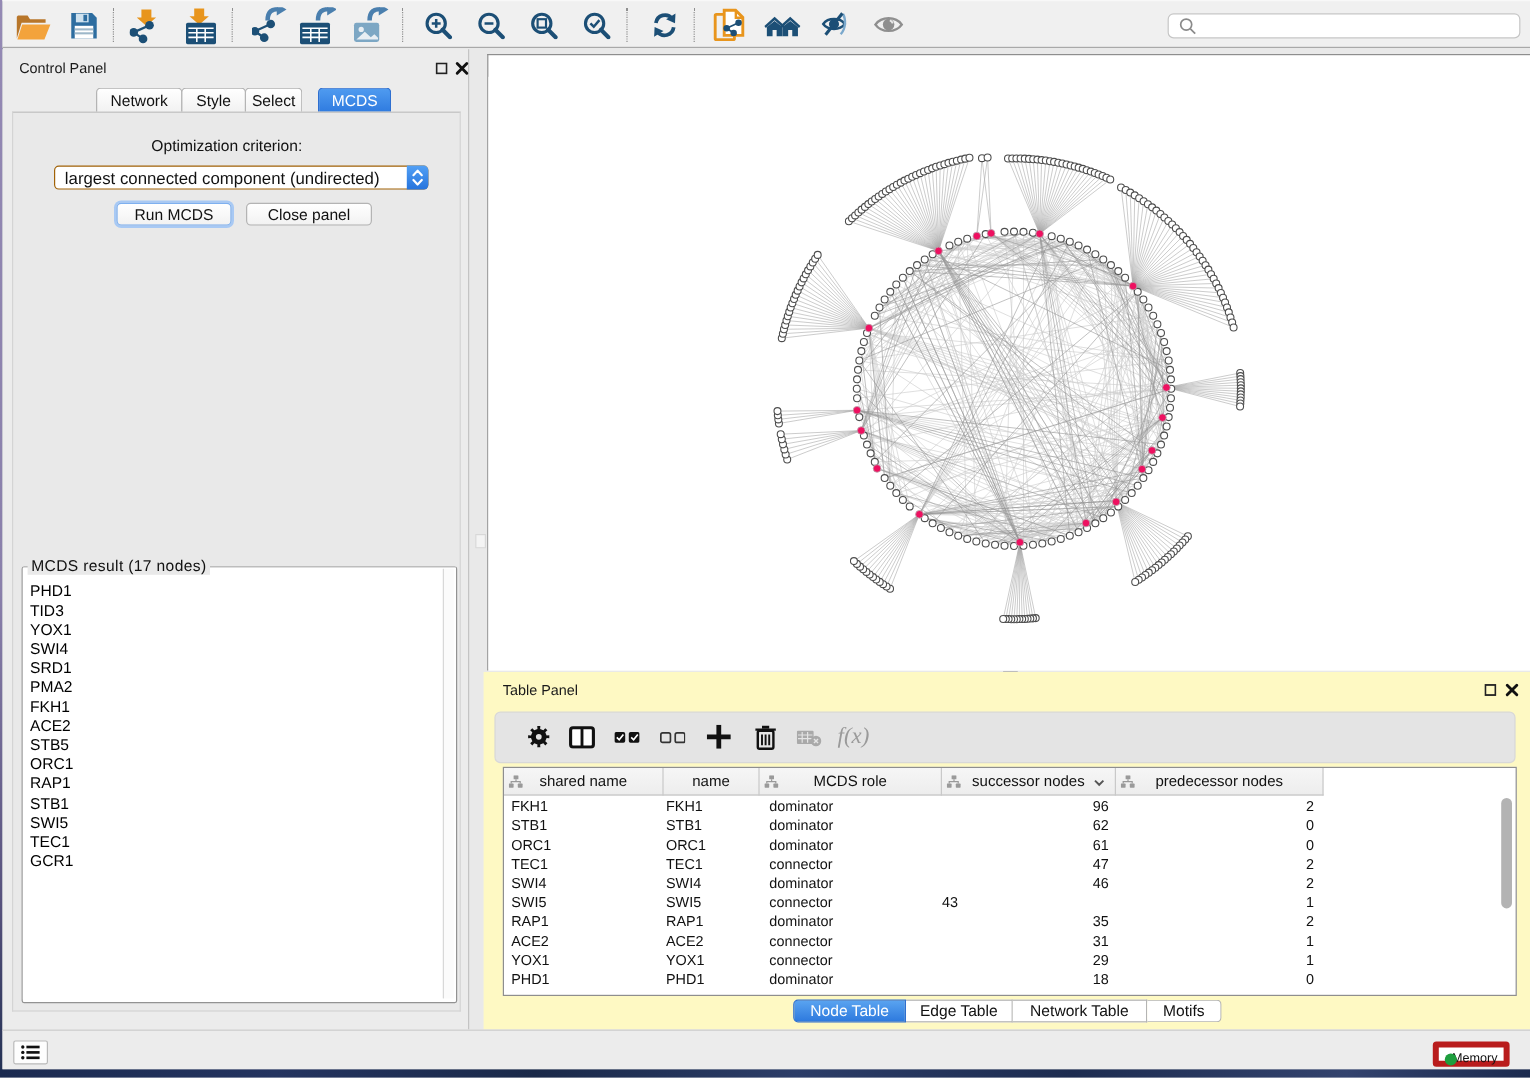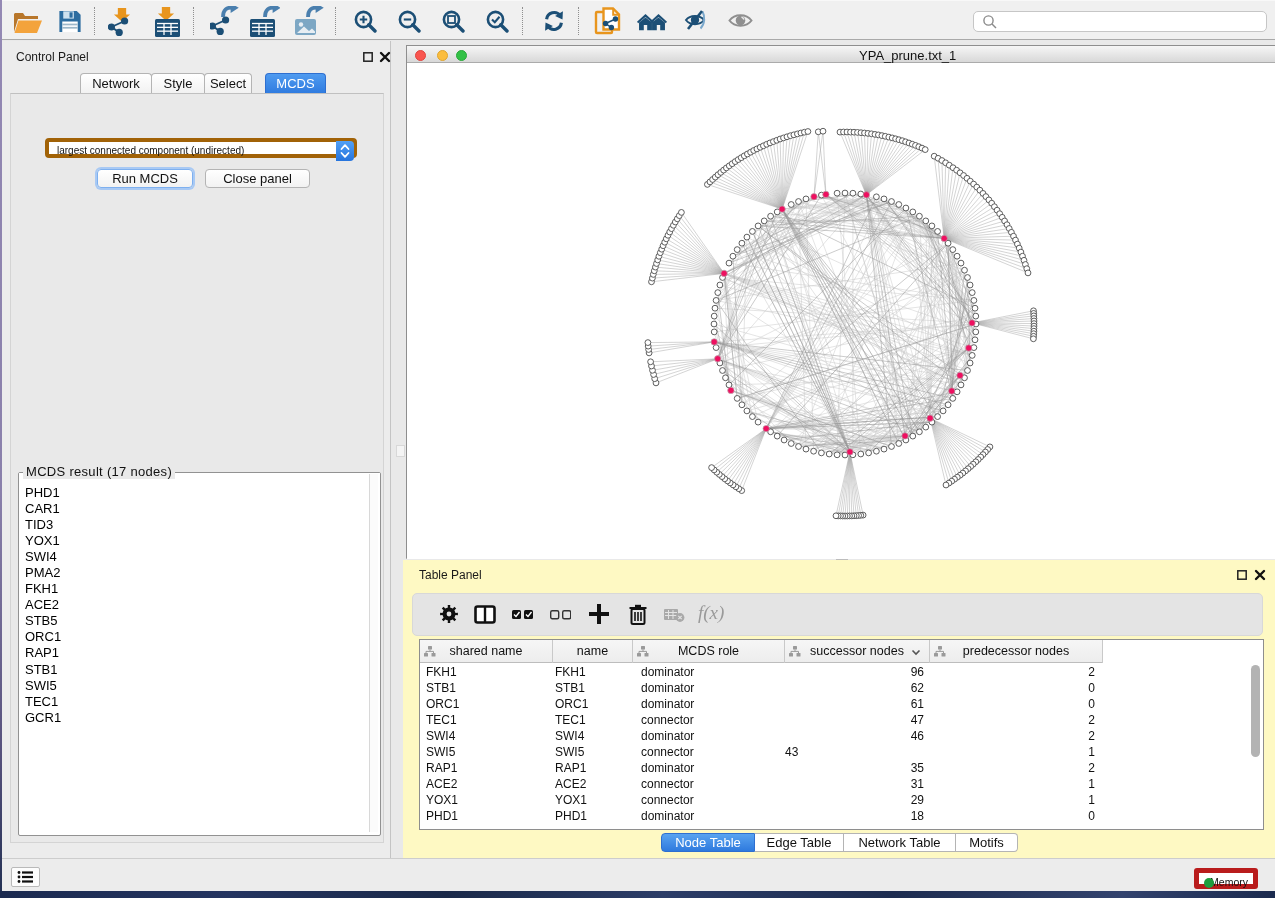--- a/index.html
+++ b/index.html
@@ -15,21 +15,21 @@
 .ticon { position:absolute; top:0; }
 #searchbox { position:absolute; left:971px; top:10px; width:294px; height:21px; background:#fff; border:1px solid #c6c6c6; border-radius:5px; }
 
 #cpanel { left:2px; top:41px; width:389px; height:817px; background:#ececec; border-right:1px solid #c4c4c4; }
 .ptitle { font-size:12px; color:#1a1a1a; }
 .tab { position:absolute; top:32px; height:21px; background:linear-gradient(180deg,#ffffff,#f1f1f1); border:1px solid #b4b4b4; border-bottom:none; border-radius:4px 4px 0 0; font-size:13px; color:#111; text-align:center; line-height:20px; }
 .tab.sel { background:linear-gradient(180deg,#4f9bf0,#2e7adf); color:#fff; border-color:#2e6fd0; }
 #cp-content { position:absolute; left:8px; top:52px; width:374px; height:750px; background:#e9e9e9; border:1px solid #d4d4d4; border-top:1px solid #c0c0c0; }
 
 #optlabel { position:absolute; left:0; top:73px; width:374px; text-align:center; font-size:13px; color:#111; }
-#dropdown { position:absolute; left:43px; top:97px; width:312px; height:20px; background:#fff; border:4px solid #a16207; border-radius:4px; font-size:10px; color:#111; line-height:18px; padding-left:8px; }
+#dropdown { position:absolute; left:43px; top:97px; width:312px; height:20px; background:#fff; border:1px solid #a16207; border-radius:4px; font-size:14px; color:#111; line-height:18px; padding-left:8px; }
 #dropstep { position:absolute; right:-1px; top:-1px; width:18px; height:20px; border-radius:0 4px 4px 0; background:linear-gradient(180deg,#52a0f5,#2674dd); }
 
 .btn { position:absolute; height:19px; background:linear-gradient(180deg,#ffffff,#f2f2f2); border:1px solid #b4b4b4; border-radius:4px; font-size:13px; color:#111; text-align:center; line-height:17px; }
 
 #gbox { position:absolute; left:16px; top:431px; width:363px; height:364px; border:1px solid #929292; border-radius:2px; background:#fff; }
 #gbox-title { position:absolute; left:4px; top:-9px; z-index:3; background:#e9e9e9; padding:0 3px; font-size:13px; color:#111; letter-spacing:0.3px; }
 #glist { position:absolute; left:0px; top:0px; width:361px; height:360px; background:#fff; }
 #glist ul { list-style:none; padding:12px 0 0 6px; }
 #glist li { font-size:13px; color:#000; height:16.05px; line-height:16.05px; }
 #glist-sb { position:absolute; right:2px; top:1px; width:9px; height:358px; background:#fbfbfb; border-left:1px solid #d8d8d8; }
@@ -199,65 +199,60 @@
       <rect x="0.8" y="0.8" width="8.4" height="8.4" fill="none" stroke="#222" stroke-width="1.5"></rect>
     </svg>
   <svg width="12" height="12" style="position:absolute;left:377px;top:10px" viewBox="0 0 12 12">
       <path d="M2 2 L10 10 M10 2 L2 10" stroke="#111" stroke-width="2.4" stroke-linecap="round"></path>
     </svg>
   <div class="tab" style="left:78px;width:72px">Network</div>
   <div class="tab" style="left:149px;width:54px">Style</div>
   <div class="tab" style="left:202px;width:48px">Select</div>
   <div class="tab sel" style="left:263px;width:61px">MCDS</div>
   <div id="cp-content"></div>
+  <div id="optlabel">Optimization criterion:</div>
   <div id="dropdown">largest connected component (undirected)
     <div id="dropstep">
       <svg width="18" height="20" viewBox="0 0 18 20" style="position:absolute;left:0;top:0">
         <path d="M5.5 8 L9 4.2 L12.5 8" fill="none" stroke="#fff" stroke-width="1.8" stroke-linecap="round" stroke-linejoin="round"></path>
         <path d="M5.5 12 L9 15.8 L12.5 12" fill="none" stroke="#fff" stroke-width="1.8" stroke-linecap="round" stroke-linejoin="round"></path>
       </svg>
     </div>
   </div>
   <div class="btn" style="left:95px;top:128px;width:96px;box-shadow:0 0 0 2px #a8c9f4;border-color:#7eb0ef">Run MCDS</div>
   <div class="btn" style="left:203px;top:128px;width:105px">Close panel</div>
   <div id="gbox">
     <div id="gbox-title">MCDS result (17 nodes)</div>
     <div id="glist">
       <ul>
         <li>PHD1</li>
-          <li>CAR1</li>
           <li>TID3</li>
           <li>YOX1</li>
           <li>SWI4</li>
+          <li>SRD1</li>
           <li>PMA2</li>
           <li>FKH1</li>
           <li>ACE2</li>
           <li>STB5</li>
           <li>ORC1</li>
           <li>RAP1</li>
           <li>STB1</li>
           <li>SWI5</li>
           <li>TEC1</li>
           <li>GCR1</li>
       </ul>
       <div id="glist-sb"></div>
     </div>
   </div>
 </div>
 
 <div class="abs" style="left:396px;top:445px;width:9px;height:12px;background:#f4f4f4;border:1px solid #d8d8d8"></div>
 <div class="abs" style="left:836px;top:555px;width:12px;height:5px;background:#cfcfcf;border:1px solid #bdbdbd"></div>
 
 <div class="abs" id="netwin">
-  <div id="nettitle">
-    <div class="tl" style="left:8px;background:#f9554f;border:0.5px solid #e0443e"></div>
-    <div class="tl" style="left:30px;background:#fbbd3e;border:0.5px solid #e0a52f"></div>
-    <div class="tl" style="left:49px;background:#32c146;border:0.5px solid #28a83a"></div>
-    <div id="nettitletext">YPA_prune.txt_1</div>
-  </div>
   <div id="netcanvas">
     <svg width="869" height="495" viewBox="0 0 869 495">
         <g stroke="#b5b5b5" stroke-width="0.5" opacity="0.72">
           <line x1="375.1" y1="145.1" x2="524.9" y2="358.1"></line>
           <line x1="375.1" y1="145.1" x2="518.8" y2="363.1"></line>
           <line x1="375.1" y1="145.1" x2="498.9" y2="376.0"></line>
           <line x1="375.1" y1="145.1" x2="524.9" y2="358.1"></line>
           <line x1="375.1" y1="145.1" x2="518.8" y2="363.1"></line>
           <line x1="375.1" y1="145.1" x2="512.4" y2="367.8"></line>
           <line x1="375.1" y1="145.1" x2="505.8" y2="372.1"></line>

